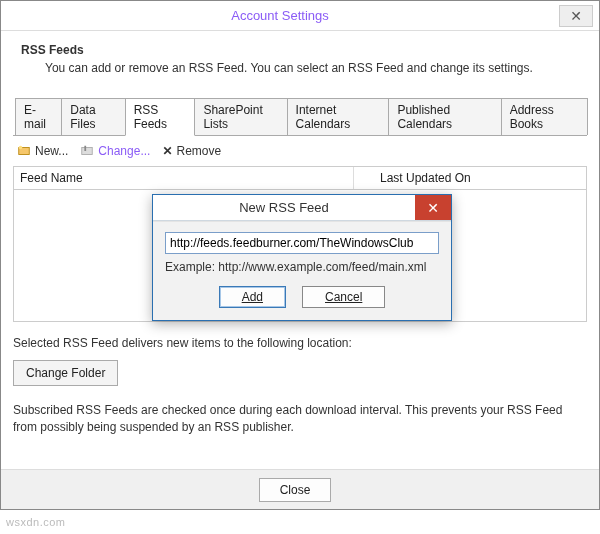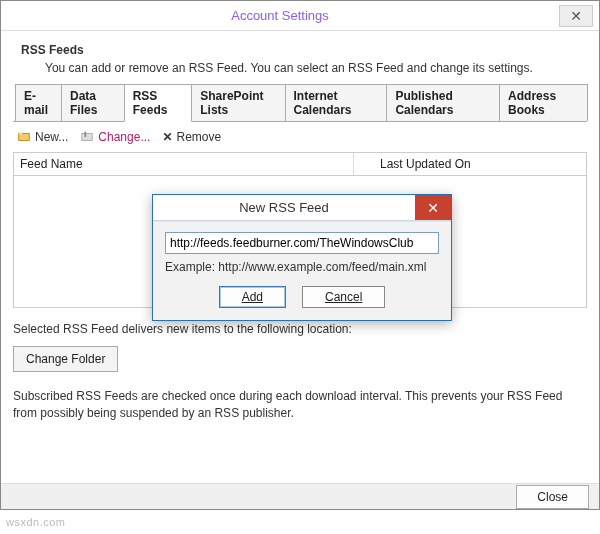--- a/index.html
+++ b/index.html
@@ -5,35 +5,35 @@
 * { box-sizing: border-box; font-family: "Segoe UI", Tahoma, sans-serif; }
 body { margin: 0; background: #fff; width: 600px; height: 534px; overflow: hidden; font-size: 12px; color: #222; }
 .window { width: 600px; height: 510px; border: 1px solid #888; background: #fff; }
 .titlebar { height: 30px; background: #fff; border-bottom: 1px solid #ddd; display: flex; align-items: center; }
 .titlebar .title { flex: 1; text-align: center; font-size: 13px; color: #8b5cf6; }
 .titlebar .close { width: 34px; height: 22px; margin-right: 6px; background: #eee; color: #555; display: flex; align-items: center; justify-content: center; font-size: 14px; line-height: 1; border: 1px solid #ccc; }
 .content { padding: 8px 12px 4px 12px; }
 .headblock { padding: 4px 8px 8px 8px; }
 .headblock h1 { margin: 0 0 4px 0; font-size: 12px; font-weight: bold; color: #333; }
 .headblock p { margin: 0; padding-left: 24px; font-size: 12px; color: #333; }
-.tabstrip { display: flex; align-items: flex-end; border-bottom: 1px solid #aaa; padding-left: 2px; font-weight: bold; }
+.tabstrip { display: flex; align-items: flex-end; border-bottom: 1px solid #aaa; margin-top: 14px; padding-left: 2px; }
 .tab { padding: 4px 8px; font-size: 12px; border: 1px solid #aaa; border-bottom: none; margin-right: -1px; background: #f4f4f4; position: relative; }
 .tab.active { background: #fff; top: 1px; border-bottom: 1px solid #fff; }
 .toolbar { display: flex; align-items: center; gap: 12px; padding: 8px 4px; }
 .toolbar .tbtn { display: flex; align-items: center; gap: 4px; font-size: 12px; color: #333; }
-.toolbar .tbtn.disabled { color: #be185d; }
+.toolbar .tbtn.disabled { color: #8b5cf6; }
 .ico { width: 14px; height: 14px; display: inline-block; }
 .listheader { display: flex; border: 1px solid #ccc; background: #fff; gap: 20px; }
 .listheader .col { padding: 4px 6px; font-size: 12px; border-right: 1px solid #ddd; }
 .listheader .col:last-child { border-right: none; }
 .listbody { height: 132px; border: 1px solid #ccc; border-top: none; background: #fff; }
 .belowtext { margin: 14px 0 10px 0; font-size: 12px; color: #333; }
 .cfbtn { padding: 5px 12px; border: 1px solid #aaa; background: #f4f4f4; font-size: 12px; display: inline-block; }
 .footnote { margin-top: 16px; font-size: 12px; color: #333; line-height: 1.4; }
-.bottombar { position: absolute; left: 1px; right: 1px; bottom: 25px; height: 26px; background: #f0f0f0; border-top: 1px solid #ddd; display: flex; justify-content: flex-end; align-items: center; padding-right: 10px; }
+.bottombar { position: absolute; left: 1px; right: 1px; bottom: 25px; height: 40px; background: #f0f0f0; border-top: 1px solid #ddd; display: flex; justify-content: center; align-items: center; padding-right: 10px; }
 .bottombar .btn { padding: 4px 20px; border: 1px solid #aaa; background: #fdfdfd; font-size: 12px; }
 
 
 .overlay { position: absolute; left: 0; top: 0; width: 600px; height: 534px; }
 .dlg { position: absolute; left: 152px; top: 194px; width: 300px; border: 1px solid #2a6fb0; background: #fff; box-shadow: 0 3px 12px rgba(0,0,0,0.3); }
 .dlg-title { height: 26px; background: #fff; border-bottom: 1px solid #cfd8e0; display: flex; align-items: center; }
 .dlg-title .t { flex: 1; text-align: center; color: #333; font-size: 13px; }
 .dlg-title .x { width: 36px; height: 100%; background: #c8412f; color: #fff; display: flex; align-items: center; justify-content: center; font-size: 14px; }
 .dlg-body { padding: 10px 12px 12px 12px; background: #f2f2f2; border-top: 1px solid #e4e4e4; }
 .dlg-body .prompt { font-size: 12px; color: #333; margin-bottom: 6px; }

